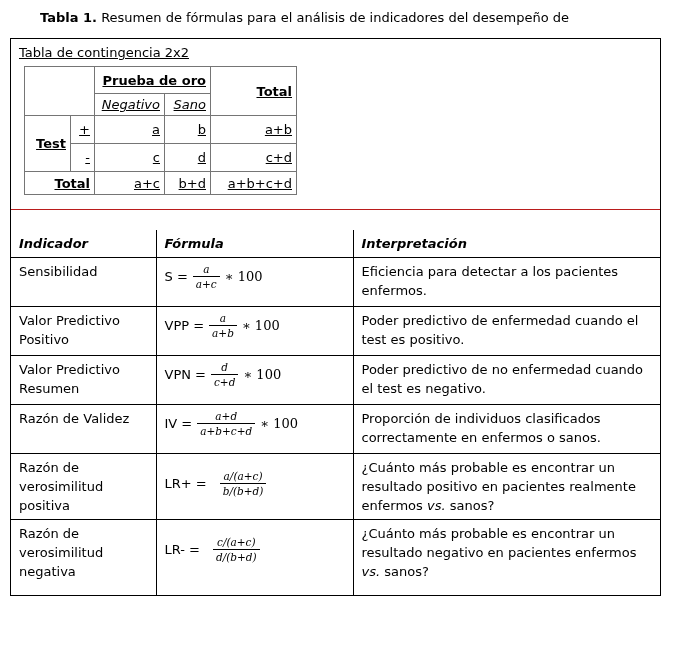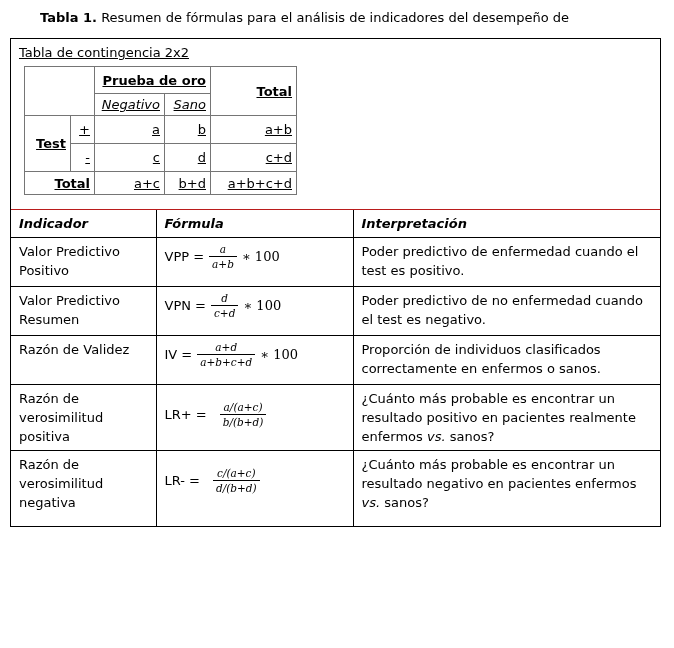--- a/index.html
+++ b/index.html
@@ -33,20 +33,21 @@
   .cont-table td { border: 1px solid #757575; padding: 0 4px; }
   .cr1 { height: 27px; } .cr2 { height: 22px; } .cr3 { height: 28px; }
   .cr4 { height: 28px; } .cr5 { height: 23px; }
 
   
   .main-table {
     width: 649px;
     border-collapse: collapse;
     border-style: hidden;
     table-layout: fixed;
+    margin-top: 20px;
   }
   .main-table th, .main-table td {
     border: 1px solid #000;
     vertical-align: top;
     text-align: left;
     padding: 4px 8px;
     line-height: 19px;
   }
   .main-table th { font-weight: bold; font-style: italic; }
   .hHead { height: 27px; }
@@ -127,20 +128,34 @@
           <col style="width:197px">
           <col style="width:307px">
       </colgroup>
       <tbody>
           <tr class="hHead">
         <th>Indicador</th>
         <th>Fórmula</th>
         <th>Interpretación</th>
       </tr>
 
+      <tr class="h49">
+        <td>Sensibilidad</td>
+        <td>
+          <div class="formula">
+            <span class="f-lhs">S =</span>
+            <span class="frac">
+              <span class="num">a</span>
+              <span class="den">a+c</span>
+            </span>
+            <span class="f-suffix">∗ 100</span>
+          </div>
+        </td>
+        <td><span>Eficiencia para detectar a los pacientes enfermos.</span><span class="italic"></span><span></span></td>
+      </tr>
 
 
       <tr class="h49">
         <td>Valor Predictivo Positivo</td>
         <td>
           <div class="formula">
             <span class="f-lhs">VPP =</span>
             <span class="frac">
               <span class="num">a</span>
               <span class="den">a+b</span>

